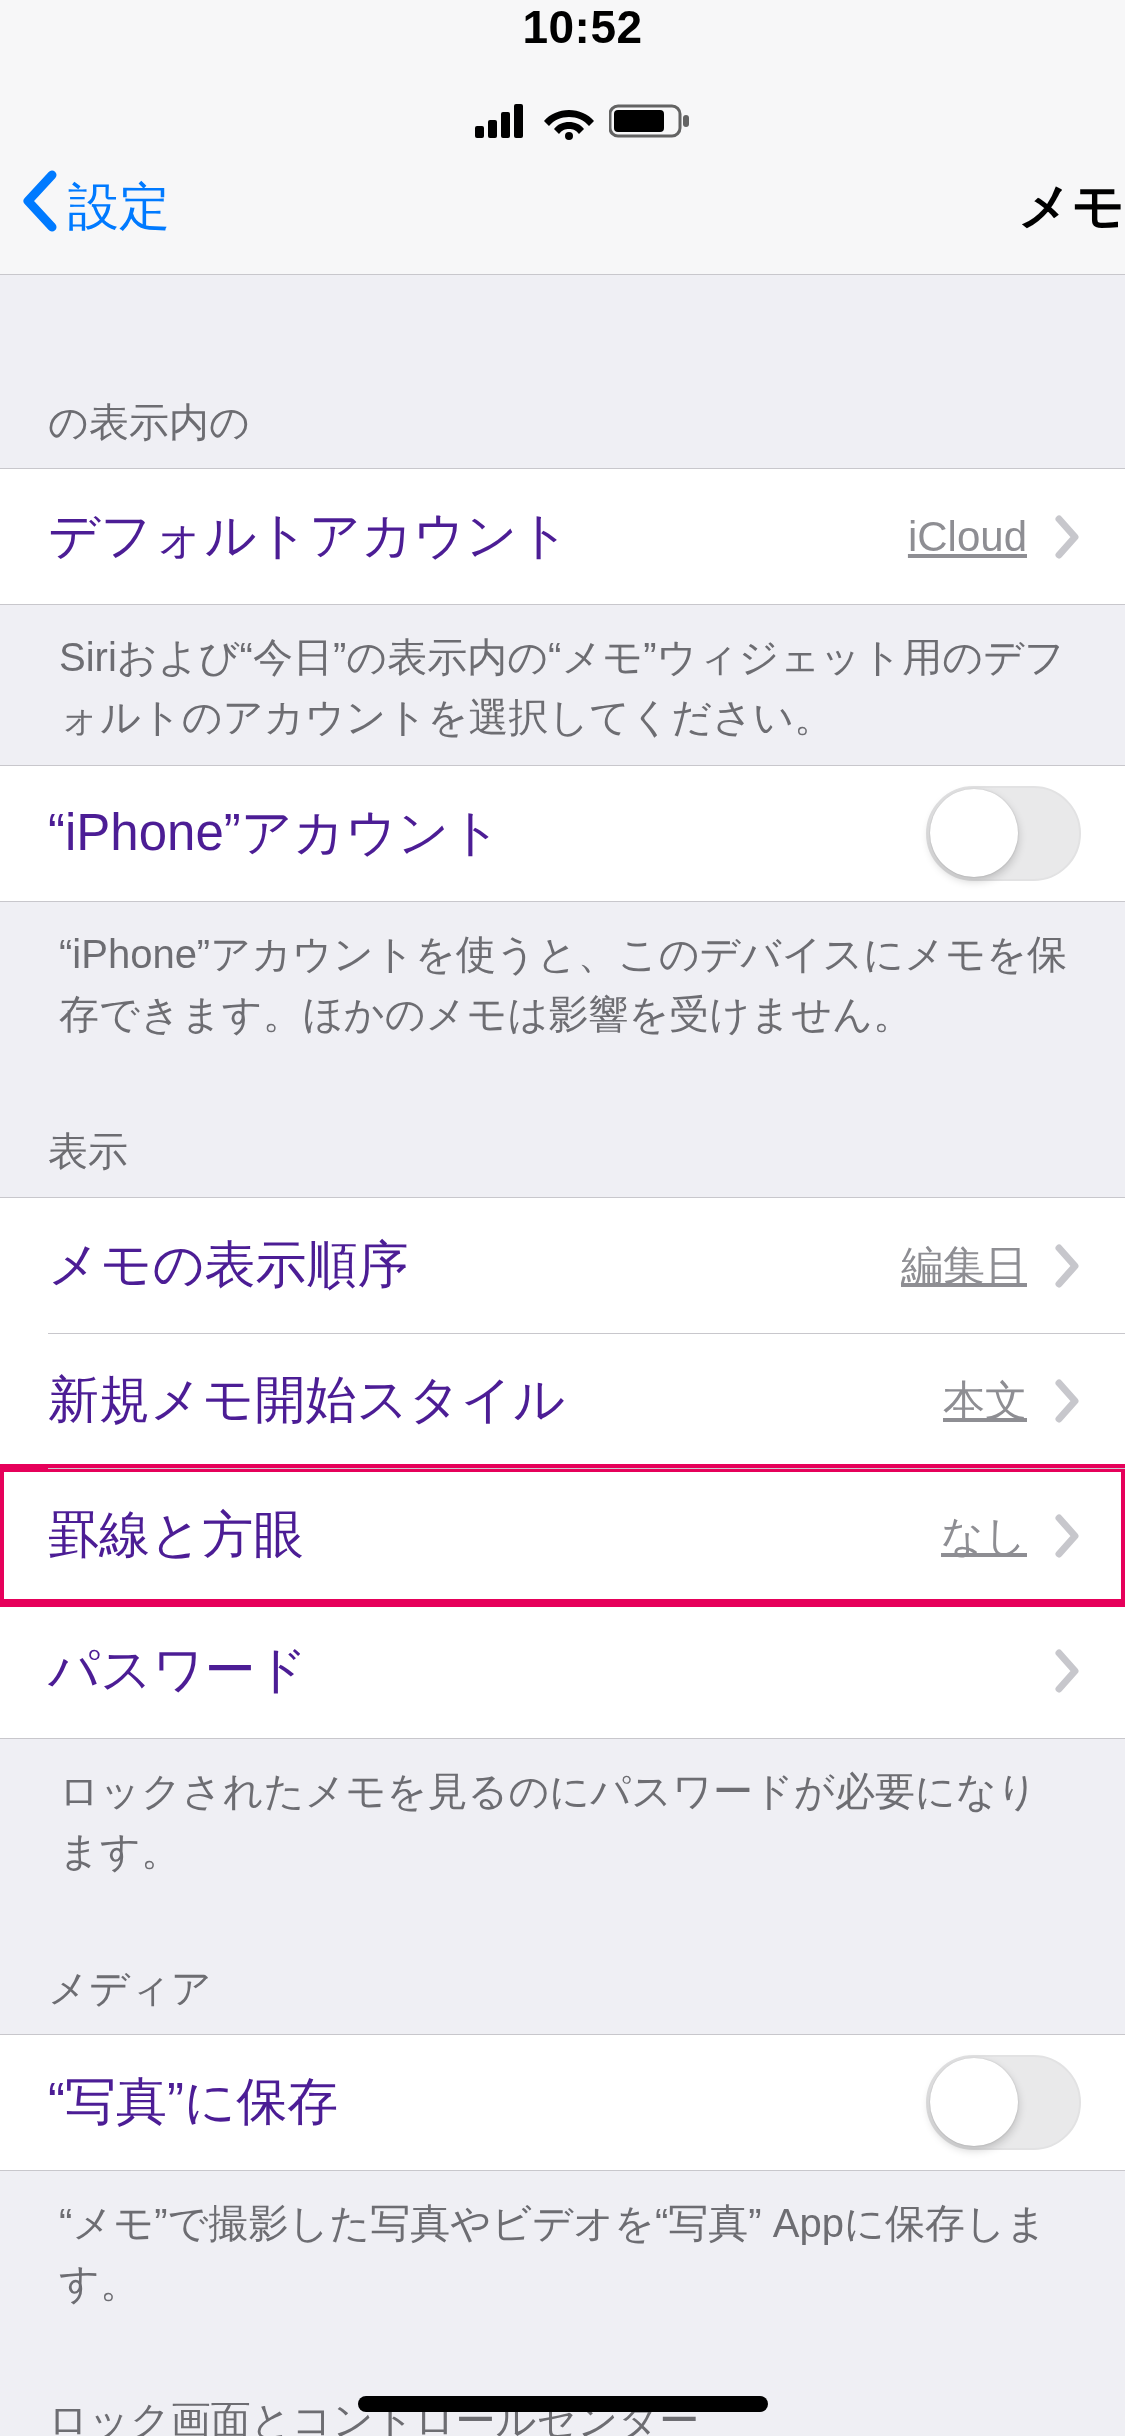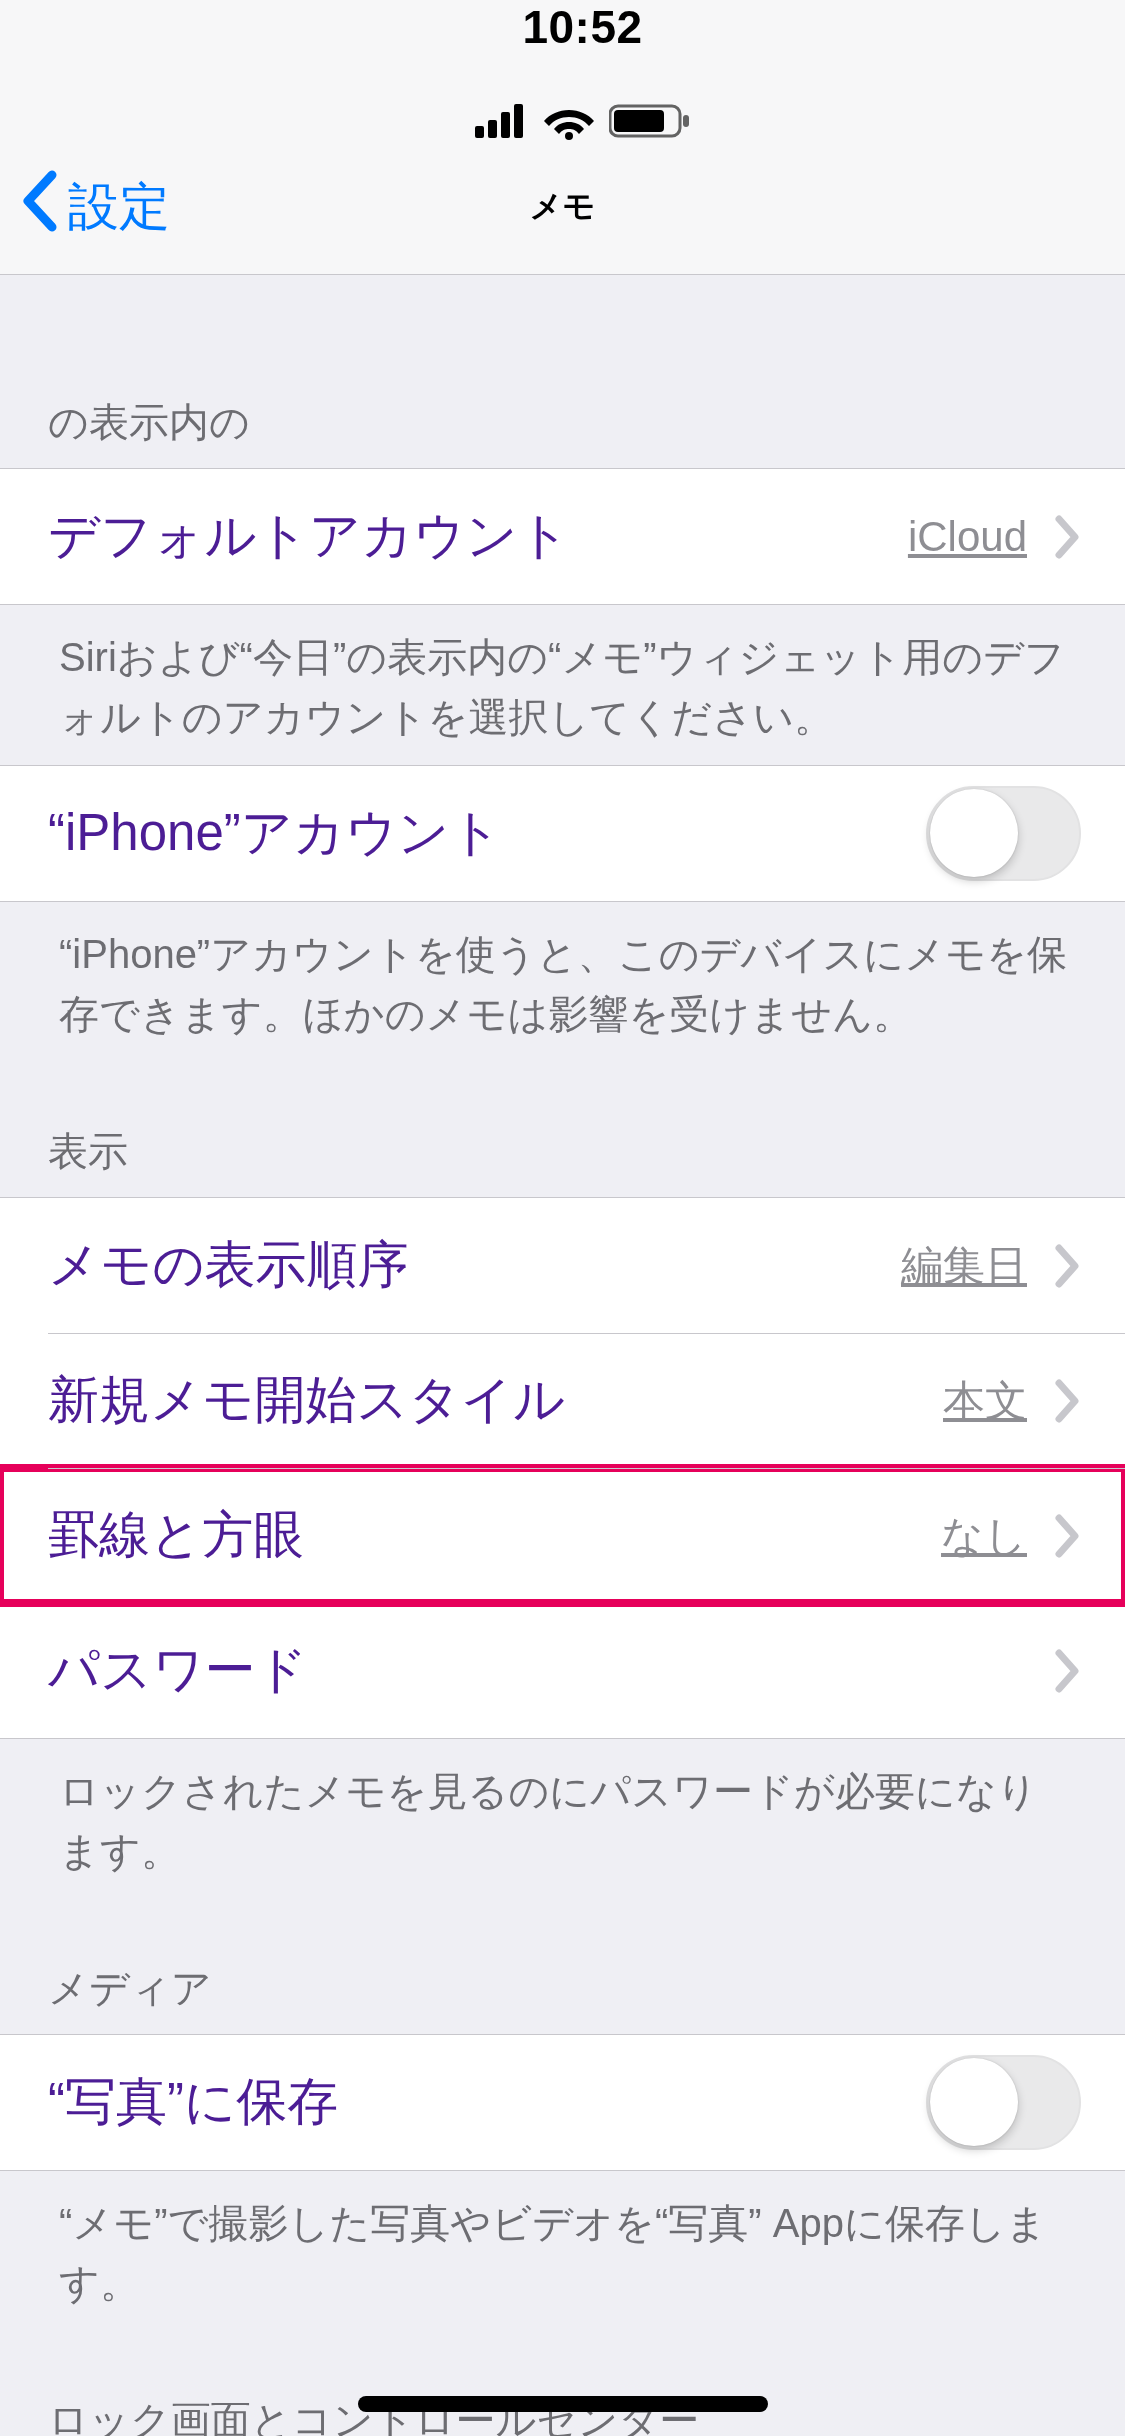--- a/index.html
+++ b/index.html
@@ -38,23 +38,23 @@
       display:flex;
       align-items:center;
       color:#007AFF;
       font-size:51px;
       padding-left:20px;
     }
     .nav-back svg { margin-right:8px; }
     .nav-title {
       position:absolute;
       left:0; right:0;
-      text-align:center;
+      text-align:right;
       font-weight:600;
-      font-size:32px;
+      font-size:52px;
       pointer-events:none;
     }
 
     
     .section-header {
       font-size:40px;
       color:#6D6D72;
       padding:62px 48px 18px 48px;
     }
     .section-header.first { padding-top:120px; }

